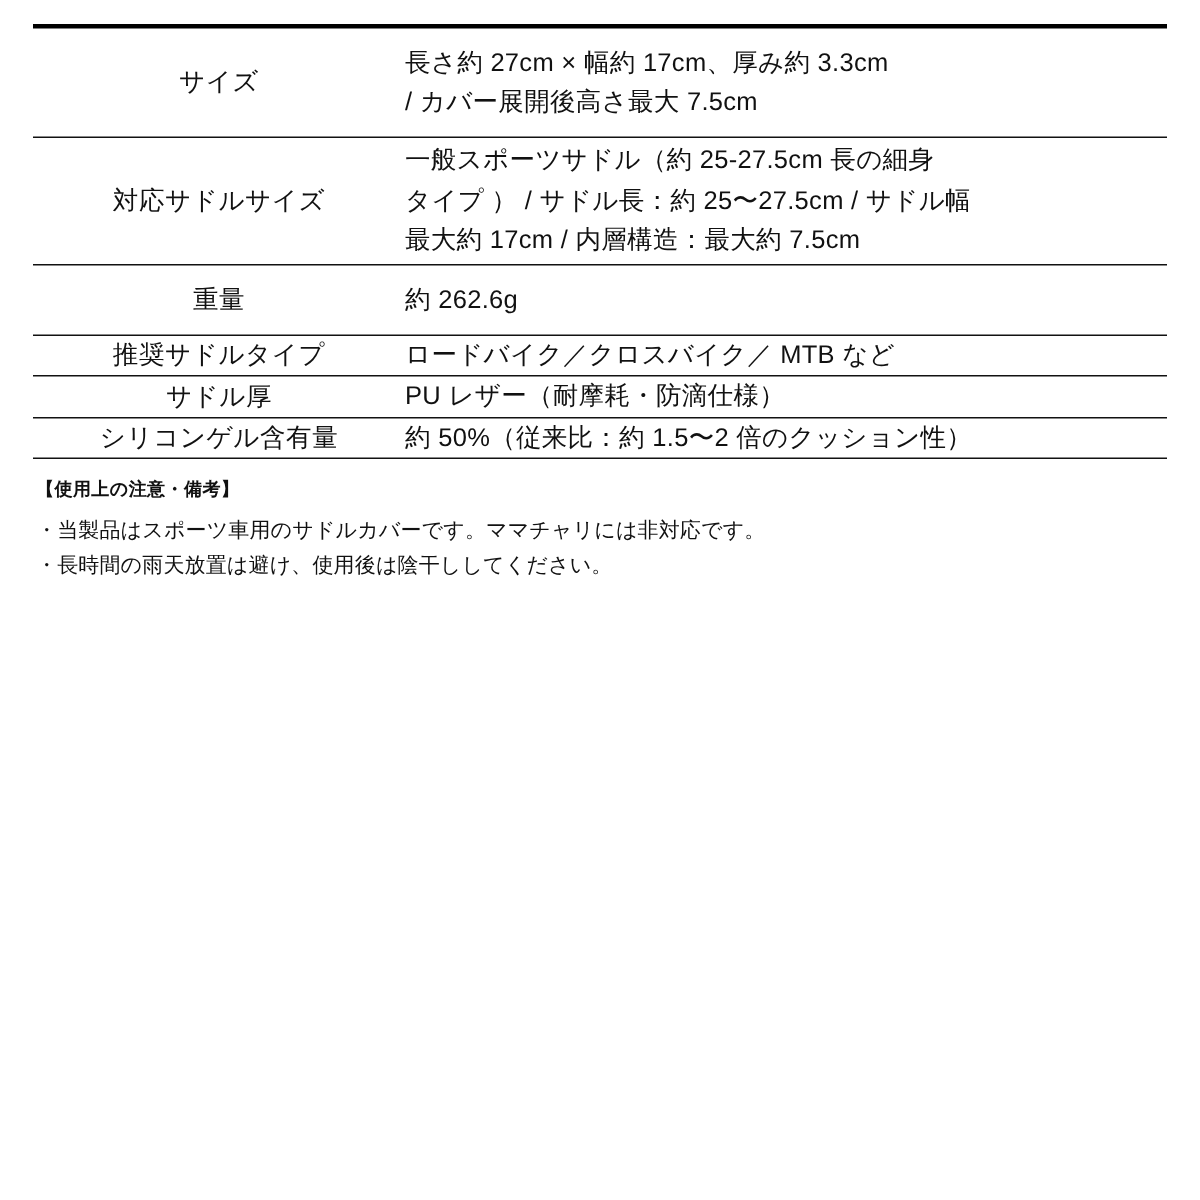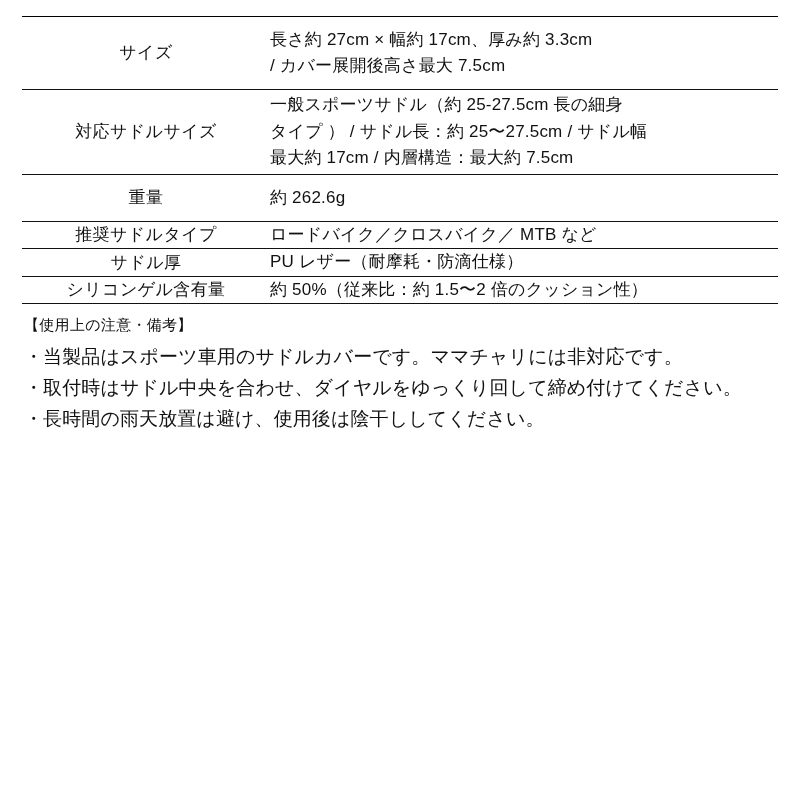--- a/index.html
+++ b/index.html
@@ -24,21 +24,21 @@
   table.spec-table {
     width: 756px;
     border-collapse: collapse;
     table-layout: fixed;
     background: #ffffff;
   }
   table.spec-table tr {
     border-bottom: 1px solid #111111;
   }
   table.spec-table tr:first-child {
-    border-top: 1px solid #000000;
+    border-top: 3px solid #000000;
   }
   table.spec-table td {
     border: none;
     vertical-align: middle;
     padding: 0;
   }
   td.label-cell {
     width: 248px;
     text-align: center;
     font-size: 17px;
@@ -62,33 +62,33 @@
   }
   .row-size td { height: 72px; }
   .row-saddle td { height: 84px; }
   .row-weight td { height: 46px; }
 
   .notes {
     margin-top: 12px;
     padding-left: 2px;
   }
   .notes-title {
-    font-size: 15px;
-    font-weight: normal;
+    font-size: 12px;
+    font-weight: bold;
     color: #111111;
     letter-spacing: 0.3px;
     margin-bottom: 7px;
   }
   ul.notes-list {
     list-style: none;
     margin: 0;
     padding: 0;
   }
   ul.notes-list li {
-    font-size: 19px;
+    font-size: 14px;
     line-height: 1.62;
     color: #111111;
     letter-spacing: 0.1px;
     white-space: nowrap;
   }
 </style>
 </head>
 <body>
 
 <div class="page">
@@ -144,18 +144,17 @@
 
 
 
     </tbody>
   </table>
 
   <div class="notes">
     <div class="notes-title">【使用上の注意・備考】</div>
     <ul class="notes-list">
       <li>・当製品はスポーツ車用のサドルカバーです。ママチャリには非対応です。</li>
-      <li>・取付時はサドル中央を合わせ、ダイヤルをゆっくり回して締め付けてください。</li>
       <li>・長時間の雨天放置は避け、使用後は陰干ししてください。</li>
     </ul>
   </div>
 
 </div>
 
 </body></html>

